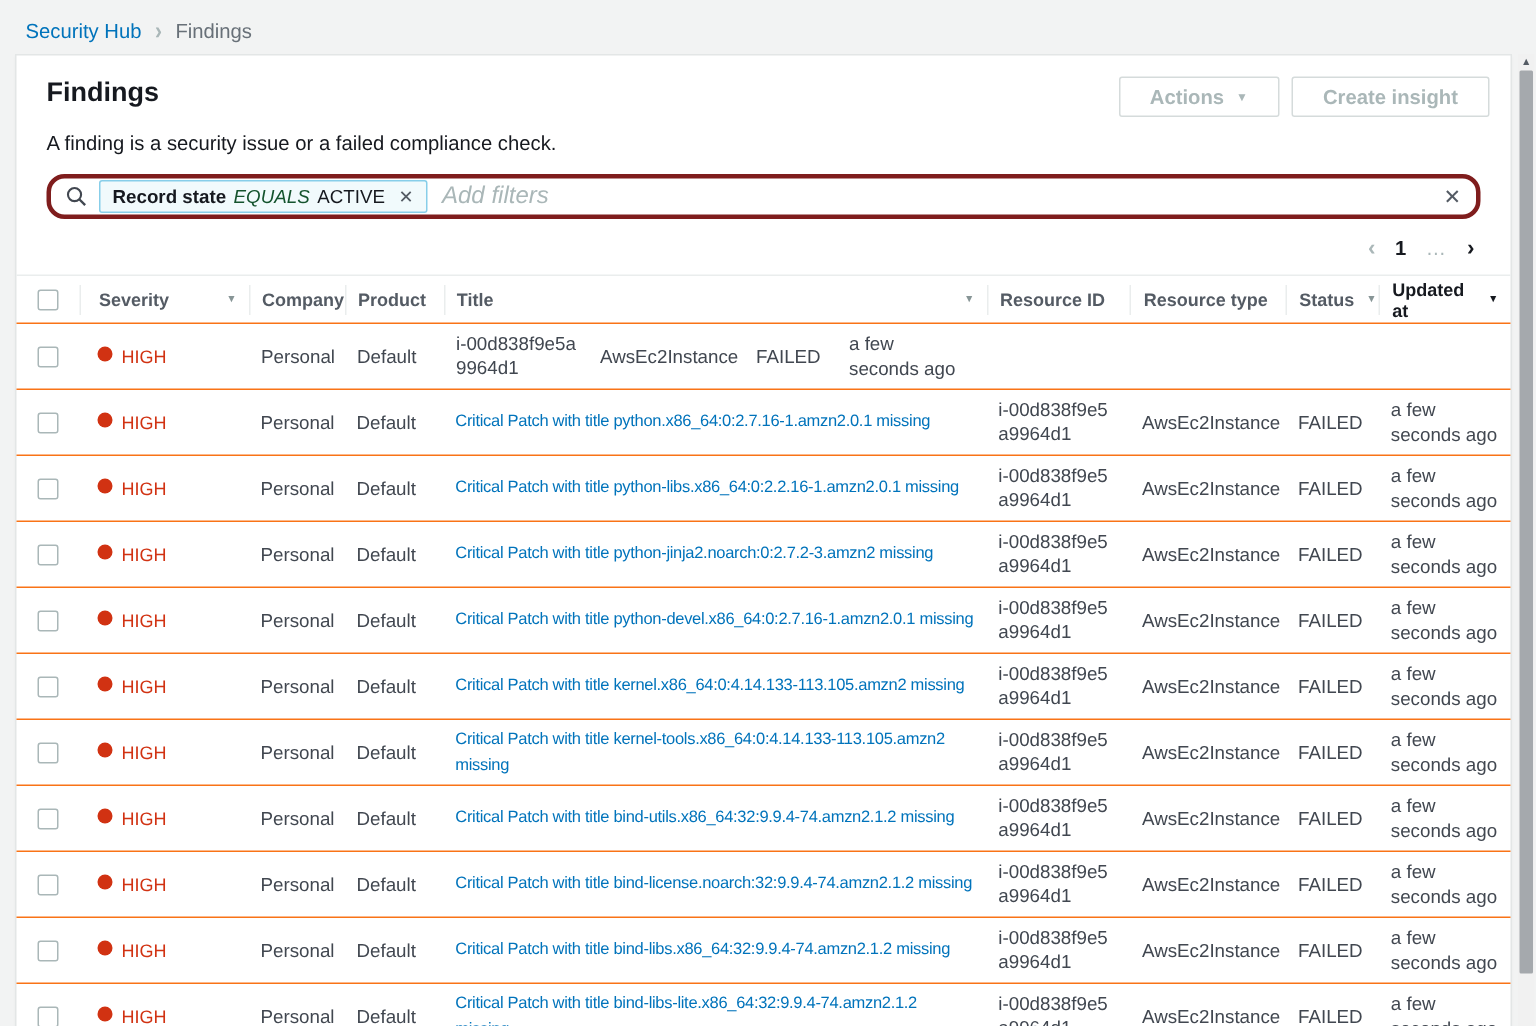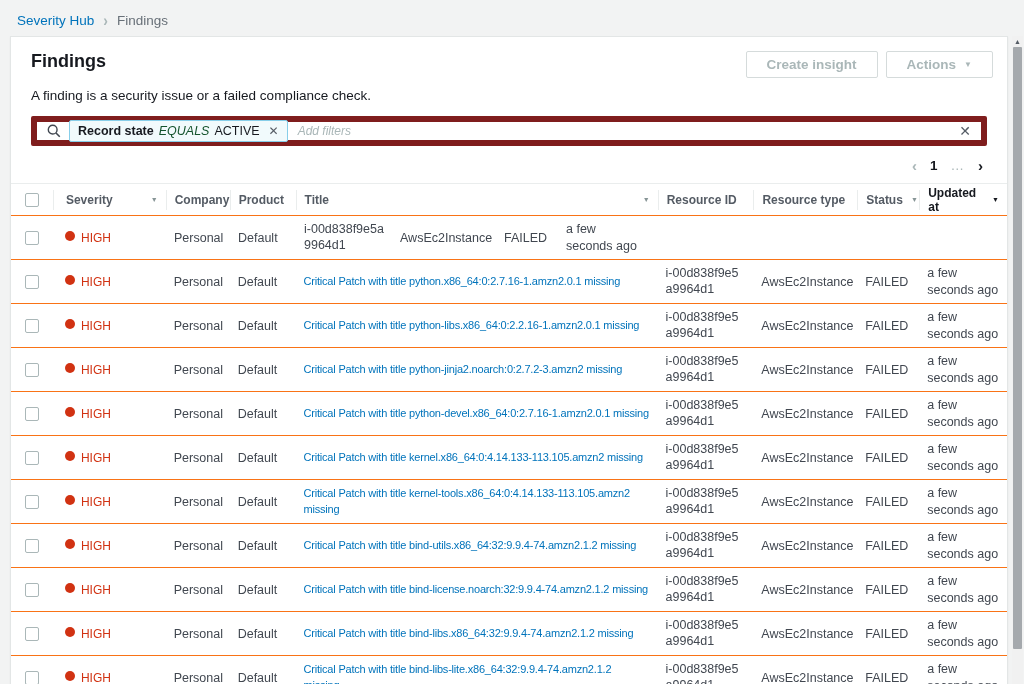--- a/index.html
+++ b/index.html
@@ -29,33 +29,33 @@
     font-family:inherit; font-size:13.5px; font-weight:bold; color:#aab7b8;
     background:#ffffff; border:1px solid #d5dbdb; border-radius:2px;
     padding:5px 20px; cursor:default; display:flex; align-items:center; gap:8px;
   }
   .btn .caret { font-size:8px; color:#aab7b8; }
 
   .description { padding:10px 20px 0 20px; font-size:13.5px; color:#16191f; }
 
   
   .filter-bar {
-    margin:13px 20px 0 20px; height:30px; border:6px solid #7f1d1d; border-radius:2px;
+    margin:13px 20px 0 20px; height:30px; border:3px solid #7f1d1d; border-radius:12px;
     display:flex; align-items:center; padding:0 10px; background:#fff;
   }
   .search-icon { display:flex; align-items:center; margin-right:8px; }
   .filter-chip {
     display:flex; align-items:center; gap:5px; border:1px solid #87cee9; background:#f1fafc;
     border-radius:2px; padding:2px 8px; font-size:12.5px; height:22px;
   }
   .chip-field { font-weight:bold; color:#16191f; }
   .chip-op { font-style:italic; color:#14532d; }
   .chip-value { color:#16191f;text-align:right; }
   .chip-dismiss { color:#545b64; font-size:12px; margin-left:4px; cursor:pointer; }
-  .filter-placeholder { font-style:italic; color:#aab7b8; font-size:12px; margin-left:10px; }
+  .filter-placeholder { font-style:italic; color:#aab7b8; font-size:16px; margin-left:10px; }
   .filter-clear { margin-left:auto; color:#545b64; font-size:14px; cursor:pointer; }
 
   
   .pagination { display:flex; justify-content:flex-end; align-items:center; gap:13px; padding:11px 24px 5px 0; font-size:13.5px; }
   .pg-prev { color:#aab7b8; font-weight:bold; font-size:15px; }
   .pg-page { color:#16191f; font-weight:bold; }
   .pg-ellipsis { color:#aab7b8; letter-spacing:1px; }
   .pg-next { color:#16191f; font-weight:bold; font-size:15px; cursor:pointer; }
 
   
@@ -92,36 +92,36 @@
 
   
   .scrollbar { position:absolute; top:36px; right:1px; width:11px; height:648px; background:#f1f1f1; }
   .scroll-arrow { position:absolute; top:1px; left:0; width:11px; text-align:center; font-size:7px; color:#545b64; line-height:9px; }
   .scroll-thumb { position:absolute; top:11px; left:1px; width:9px; height:602px; background:#a5a9ad; border-radius:1px; }
 </style>
 </head>
 <body>
 
 <div class="breadcrumb">
-  <a>Severity Hub</a>
+  <a>Security Hub</a>
   <span class="crumb-sep">›</span>
   <span class="crumb-current">Findings</span>
 </div>
 
 <div class="panel">
 
   <div class="panel-header">
     <div class="page-title">Findings</div>
     <div class="header-buttons">
       <button class="btn">
-        <span>Create insight</span>
+        <span>Actions</span>
+        <span class="caret">▼</span>
       </button>
       <button class="btn">
-        <span>Actions</span>
-        <span class="caret">▼</span>
+        <span>Create insight</span>
       </button>
     </div>
   </div>
 
   <div class="description">A finding is a security issue or a failed compliance check.</div>
 
   <div class="filter-bar">
     <span class="search-icon">
       <svg width="14" height="14" viewBox="0 0 16 16">
           <circle cx="6.5" cy="6.5" r="5" fill="none" stroke="#414750" stroke-width="1.6"></circle>

